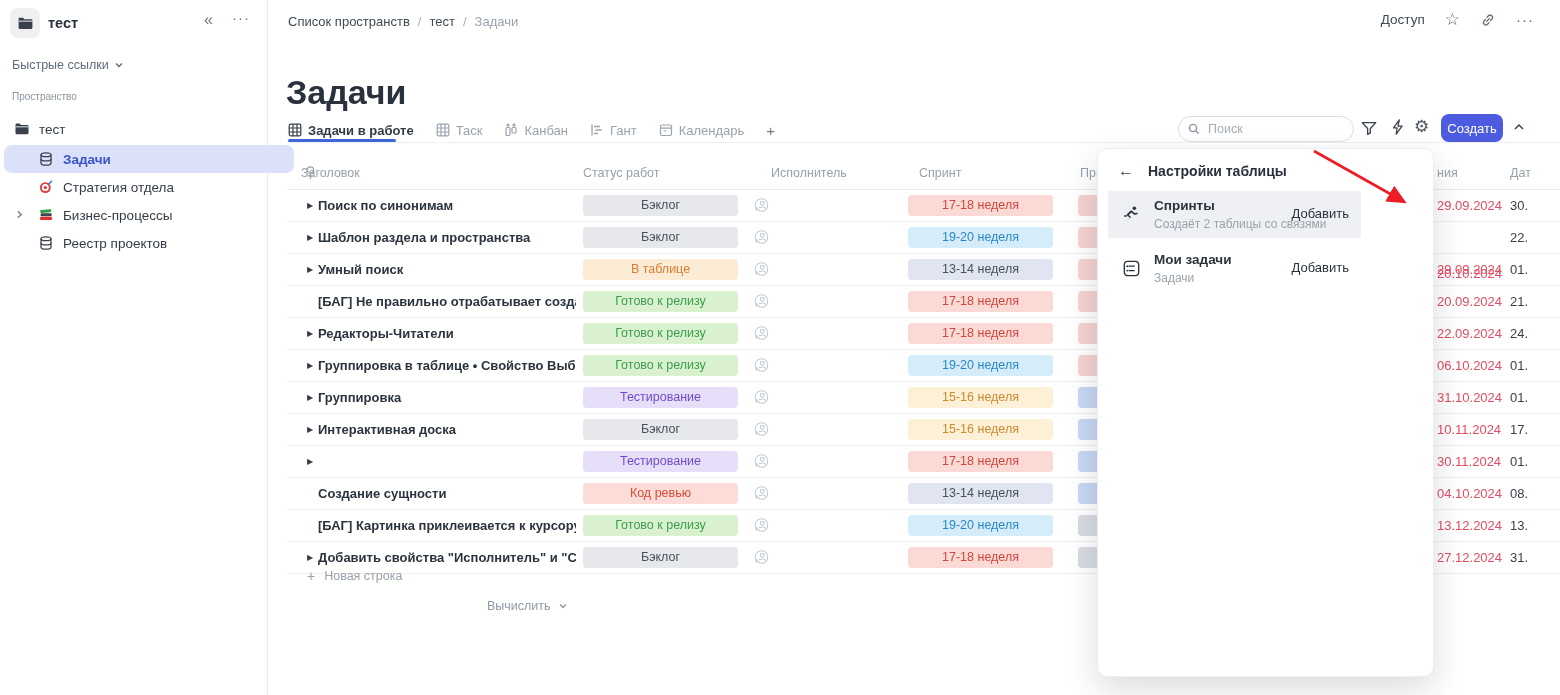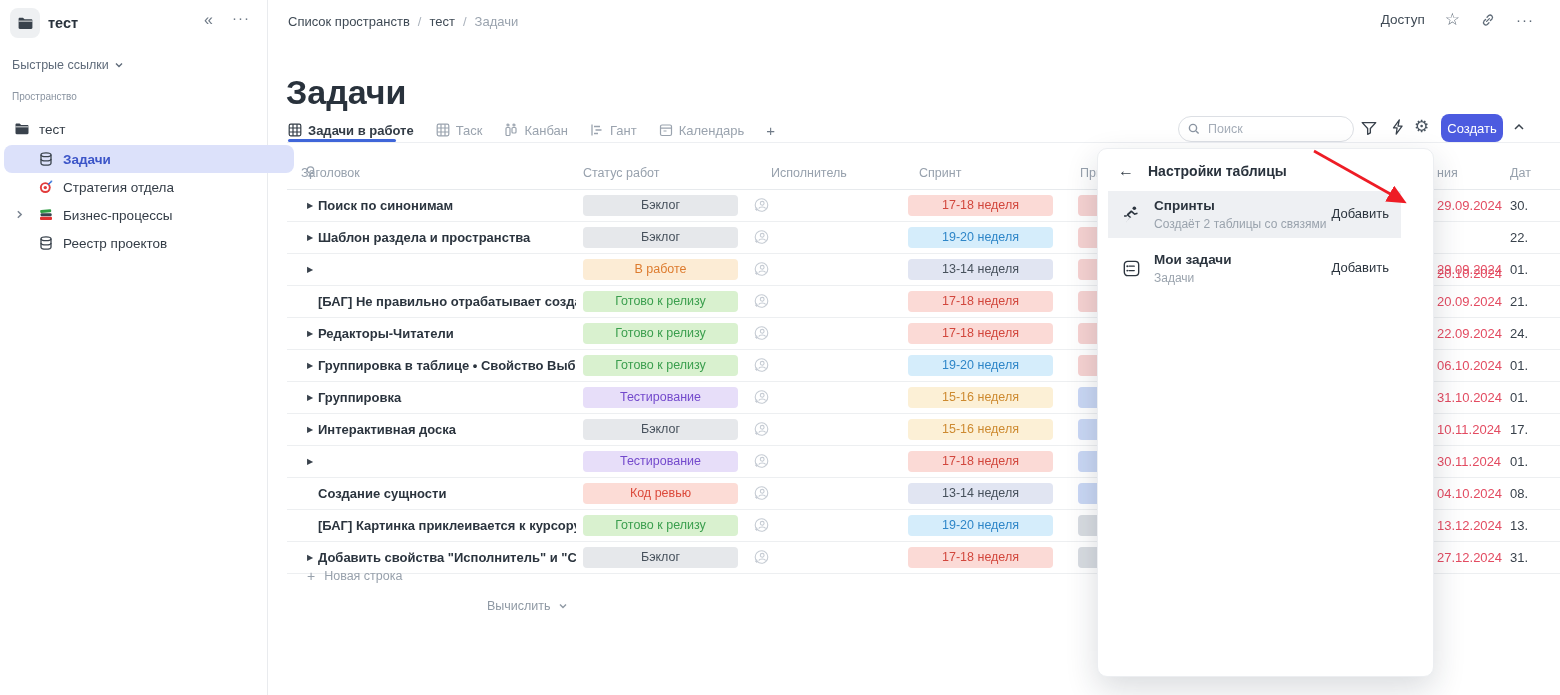--- a/index.html
+++ b/index.html
@@ -78,21 +78,21 @@
   .new-row .plus{font-size:14px}
   .calc-btn{position:absolute;left:487px;top:599px;display:flex;gap:7px;align-items:center;
             font-size:12.5px;color:#8f99a4;cursor:pointer}
 
   
   .popup{position:absolute;left:1097px;top:148px;width:335px;height:527px;background:#fff;border:1px solid #eceef1;
          border-radius:10px;box-shadow:0 12px 32px rgba(25,35,55,.16);z-index:10}
   .popup-head{position:absolute;left:20px;top:14px;display:flex;align-items:center;gap:14px}
   .back-arrow{font-size:16px;color:#39424c;cursor:pointer;line-height:1}
   .popup-title{font-size:14px;font-weight:700;color:#29323c}
-  .pitem{position:absolute;left:10px;width:293px;height:47px;border-radius:0;cursor:pointer}
+  .pitem{position:absolute;left:10px;width:253px;height:47px;border-radius:0;cursor:pointer}
   .pitem.hl{background:#eef0f3}
   .pitem .pi-icon{position:absolute;left:14px;top:14px}
   .pitem .pi-title{position:absolute;left:46px;top:7px;font-size:13.5px;font-weight:600;color:#2b343e}
   .pitem .pi-sub{position:absolute;left:46px;top:26px;font-size:12px;color:#9aa3ad;white-space:nowrap}
   .pitem .pi-action{position:absolute;right:12px;top:15px;font-size:13px;color:#2b343e;cursor:pointer}
 
   .arrow-overlay{position:absolute;left:0;top:0;z-index:30;pointer-events:none}
 </style>
 </head>
 <body>
@@ -336,21 +336,22 @@
             </svg>
       </span>
       <span class="chip sprint" style="background: rgb(213, 237, 251); color: rgb(46, 134, 200);">19-20 неделя</span>
       <span class="chip prio" style="background: rgb(246, 210, 209);"></span>
       <span class="dcell d1" style="color: rgb(227, 75, 97); margin-top: 36px;">20.10.2024</span>
       <span class="dcell d2">22.</span>
     </div>
 
     <div class="trow">
       <span class="caret">▶</span>
-      <span class="chip status" style="background: rgb(252, 236, 213); color: rgb(221, 123, 46);">В работе</span>
+      <span class="ttext">Умный поиск</span>
+      <span class="chip status" style="background: rgb(252, 236, 213); color: rgb(221, 123, 46);">В таблице</span>
       <span class="assignee">
         <svg width="17" height="17" viewBox="0 0 17 17" fill="none" stroke="#c6ccd4" stroke-width="1.1">
               <circle cx="8.5" cy="8" r="6.3"></circle>
               <circle cx="9.2" cy="6.3" r="1.9"></circle>
               <path d="M5.8 11.5c.6-2 6.2-2 6.8 0"></path>
               <path d="M3.6 10.6v3.2M2 12.2h3.2"></path>
             </svg>
       </span>
       <span class="chip sprint" style="background: rgb(225, 229, 242); color: rgb(71, 81, 92);">13-14 неделя</span>
       <span class="chip prio" style="background: rgb(246, 210, 209);"></span>

